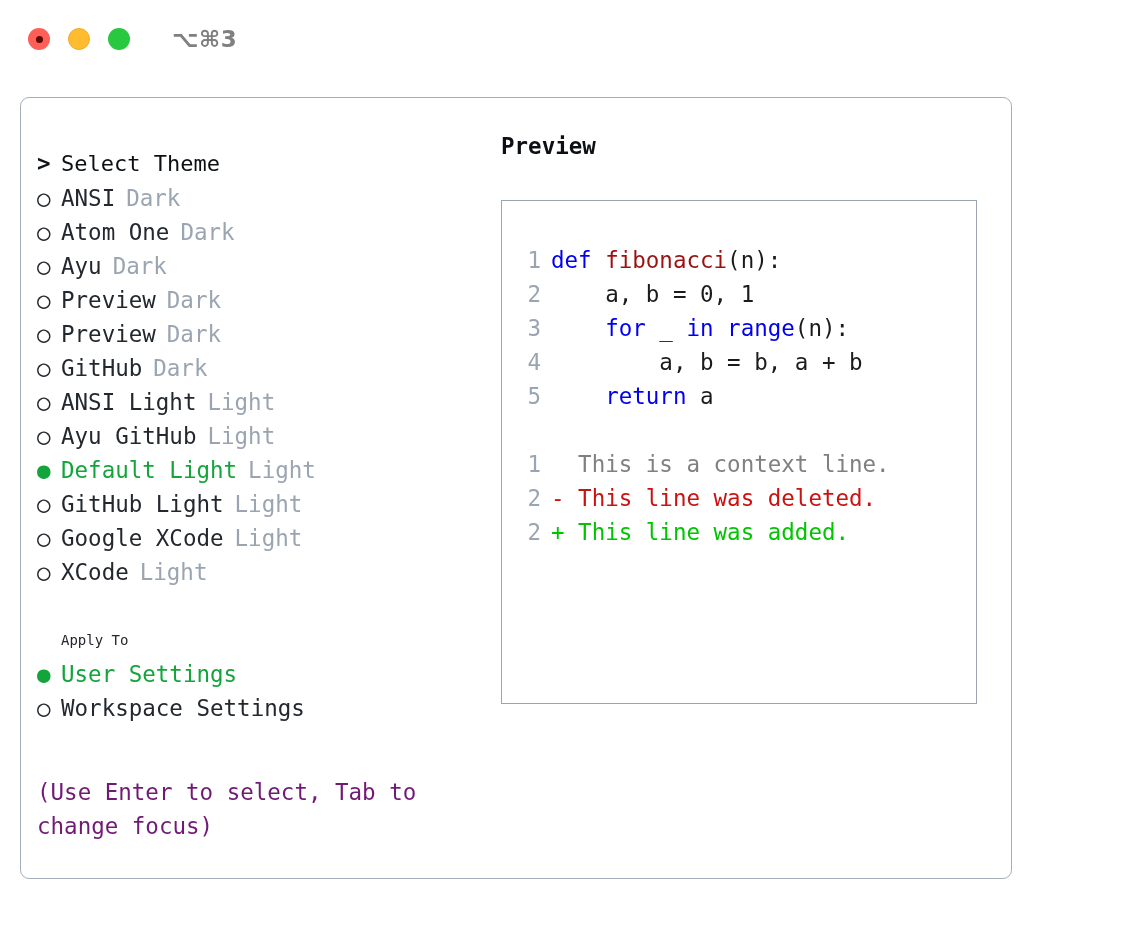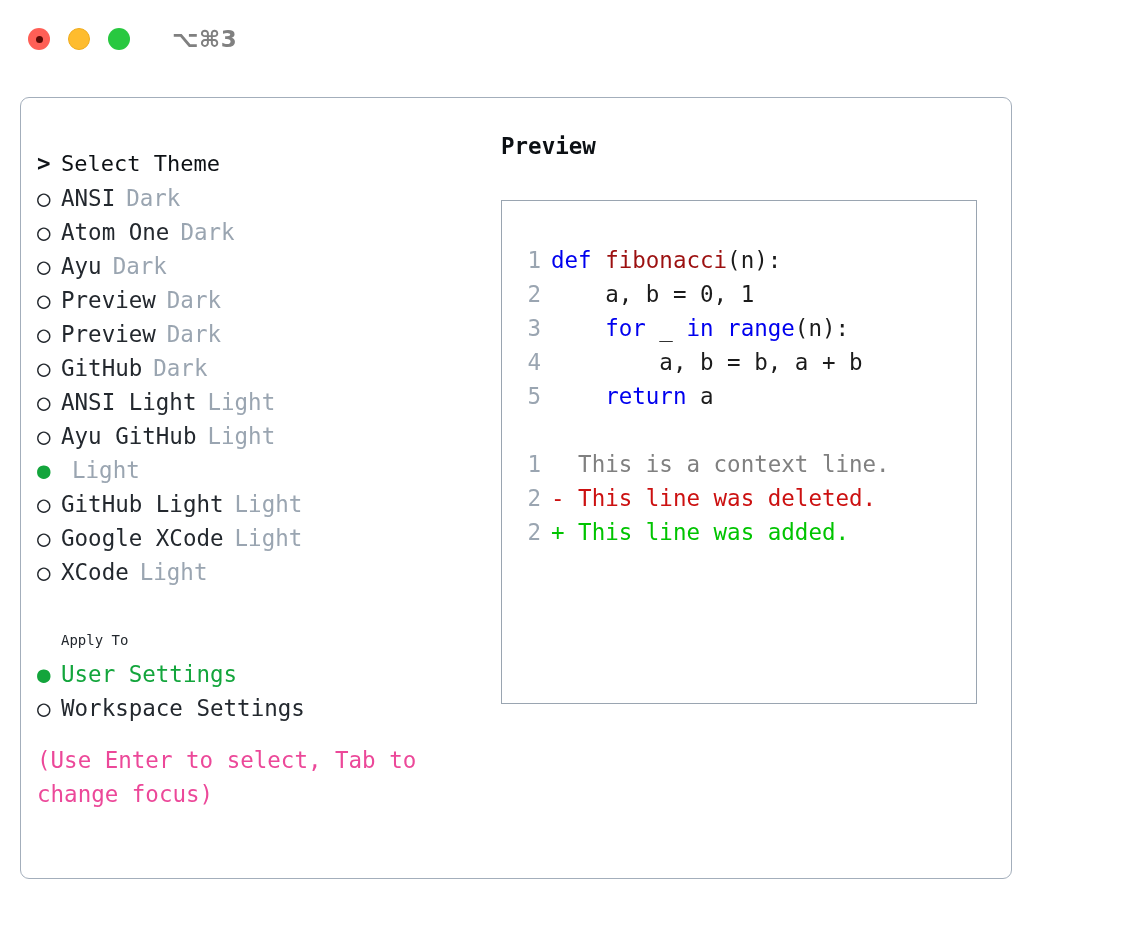--- a/index.html
+++ b/index.html
@@ -128,24 +128,24 @@
     font-size: 14px;
     line-height: 34px;
     color: #23282e;
     padding-left: 24px;
     white-space: pre;
   }
 
   .spacer-lg { height: 34px; }
 
   .hint {
-    margin-top: 18px;
-    font-size: 22.5px;
-    line-height: 34px;
-    color: #ec4899;
+    margin-top: 50px;
+    font-size: 22.5px;
+    line-height: 34px;
+    color: #701a75;
     width: 410px;
   }
 
   
   .right-col {
     position: absolute;
     left: 480px;
     top: 31px;
     width: 490px;
   }
@@ -216,21 +216,21 @@
 
         <div id="theme-list">
             <div class="row"><span class="marker">○</span><span class="name">ANSI</span><span class="tag">Dark</span></div>
             <div class="row"><span class="marker">○</span><span class="name">Atom One</span><span class="tag">Dark</span></div>
             <div class="row"><span class="marker">○</span><span class="name">Ayu</span><span class="tag">Dark</span></div>
             <div class="row"><span class="marker">○</span><span class="name">Preview</span><span class="tag">Dark</span></div>
             <div class="row"><span class="marker">○</span><span class="name">Preview</span><span class="tag">Dark</span></div>
             <div class="row"><span class="marker">○</span><span class="name">GitHub</span><span class="tag">Dark</span></div>
             <div class="row"><span class="marker">○</span><span class="name">ANSI Light</span><span class="tag">Light</span></div>
             <div class="row"><span class="marker">○</span><span class="name">Ayu GitHub</span><span class="tag">Light</span></div>
-            <div class="row"><span class="marker sel">●</span><span class="tag">Light</span></div>
+            <div class="row"><span class="marker sel">●</span><span class="name sel">Default Light</span><span class="tag">Light</span></div>
             <div class="row"><span class="marker">○</span><span class="name">GitHub Light</span><span class="tag">Light</span></div>
             <div class="row"><span class="marker">○</span><span class="name">Google XCode</span><span class="tag">Light</span></div>
             <div class="row"><span class="marker">○</span><span class="name">XCode</span><span class="tag">Light</span></div>
           </div>
 
         <div class="spacer-lg"></div>
 
         <div class="section-label">Apply To</div>
 
         <div id="apply-list">

